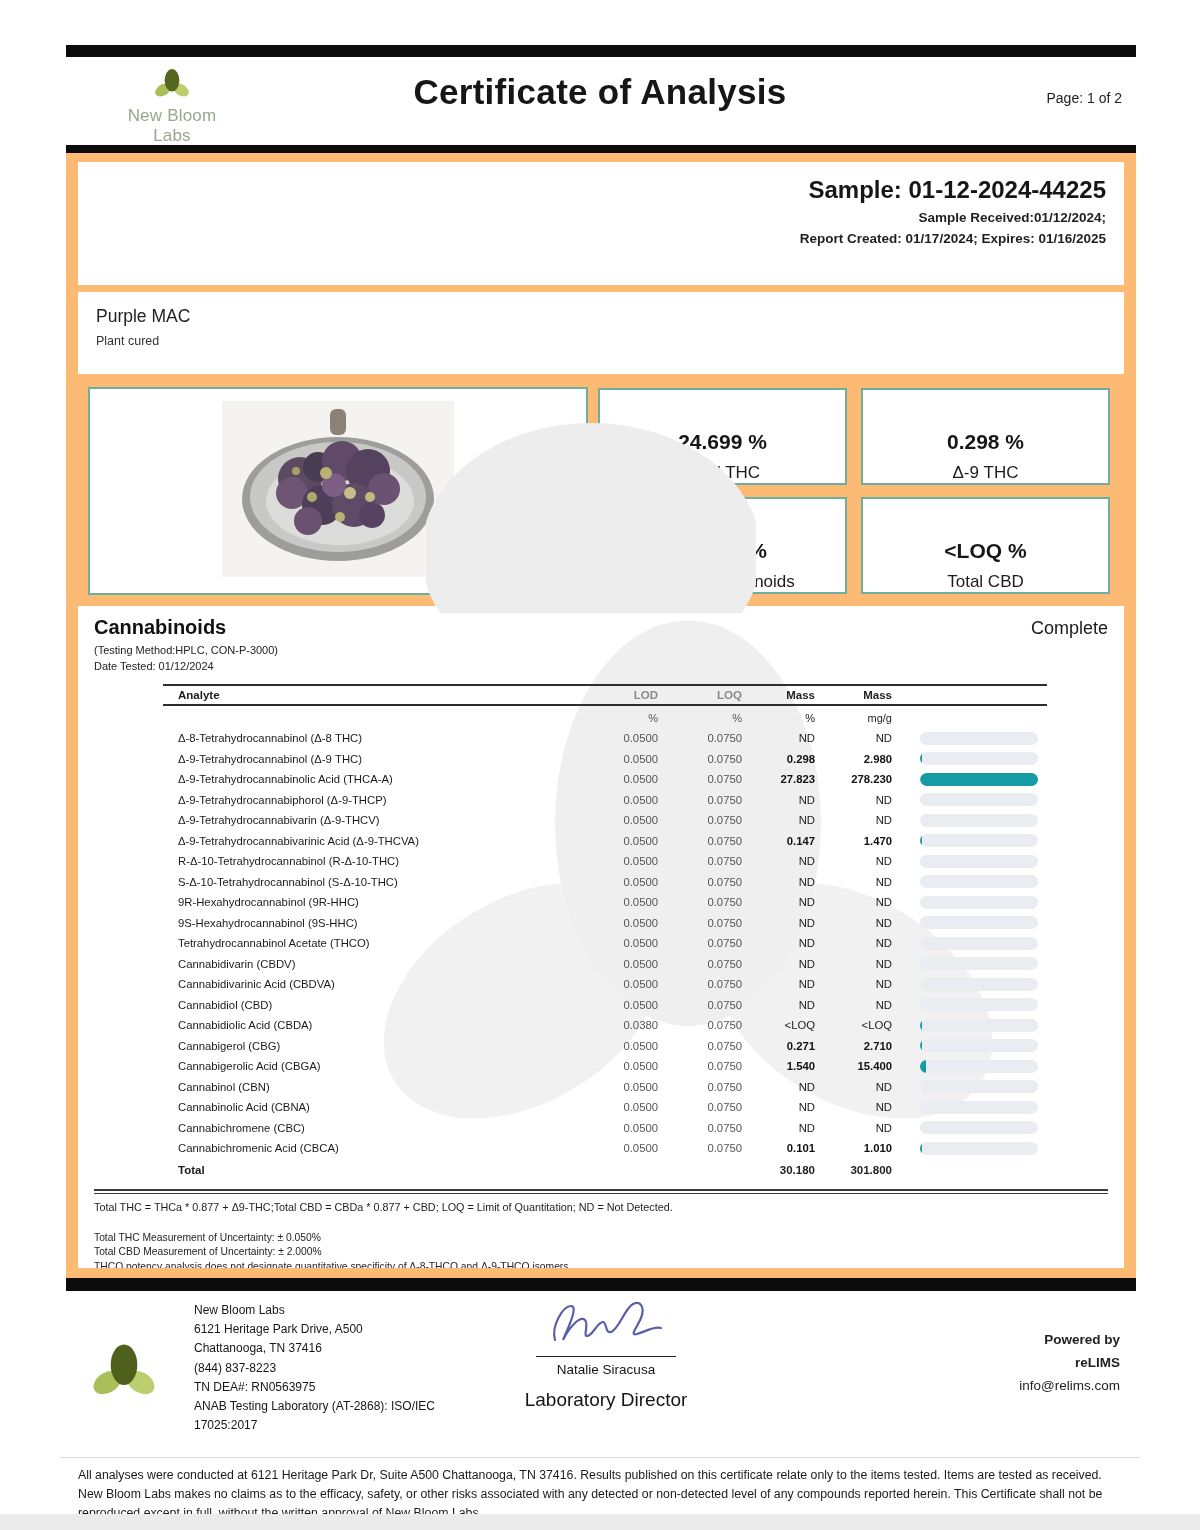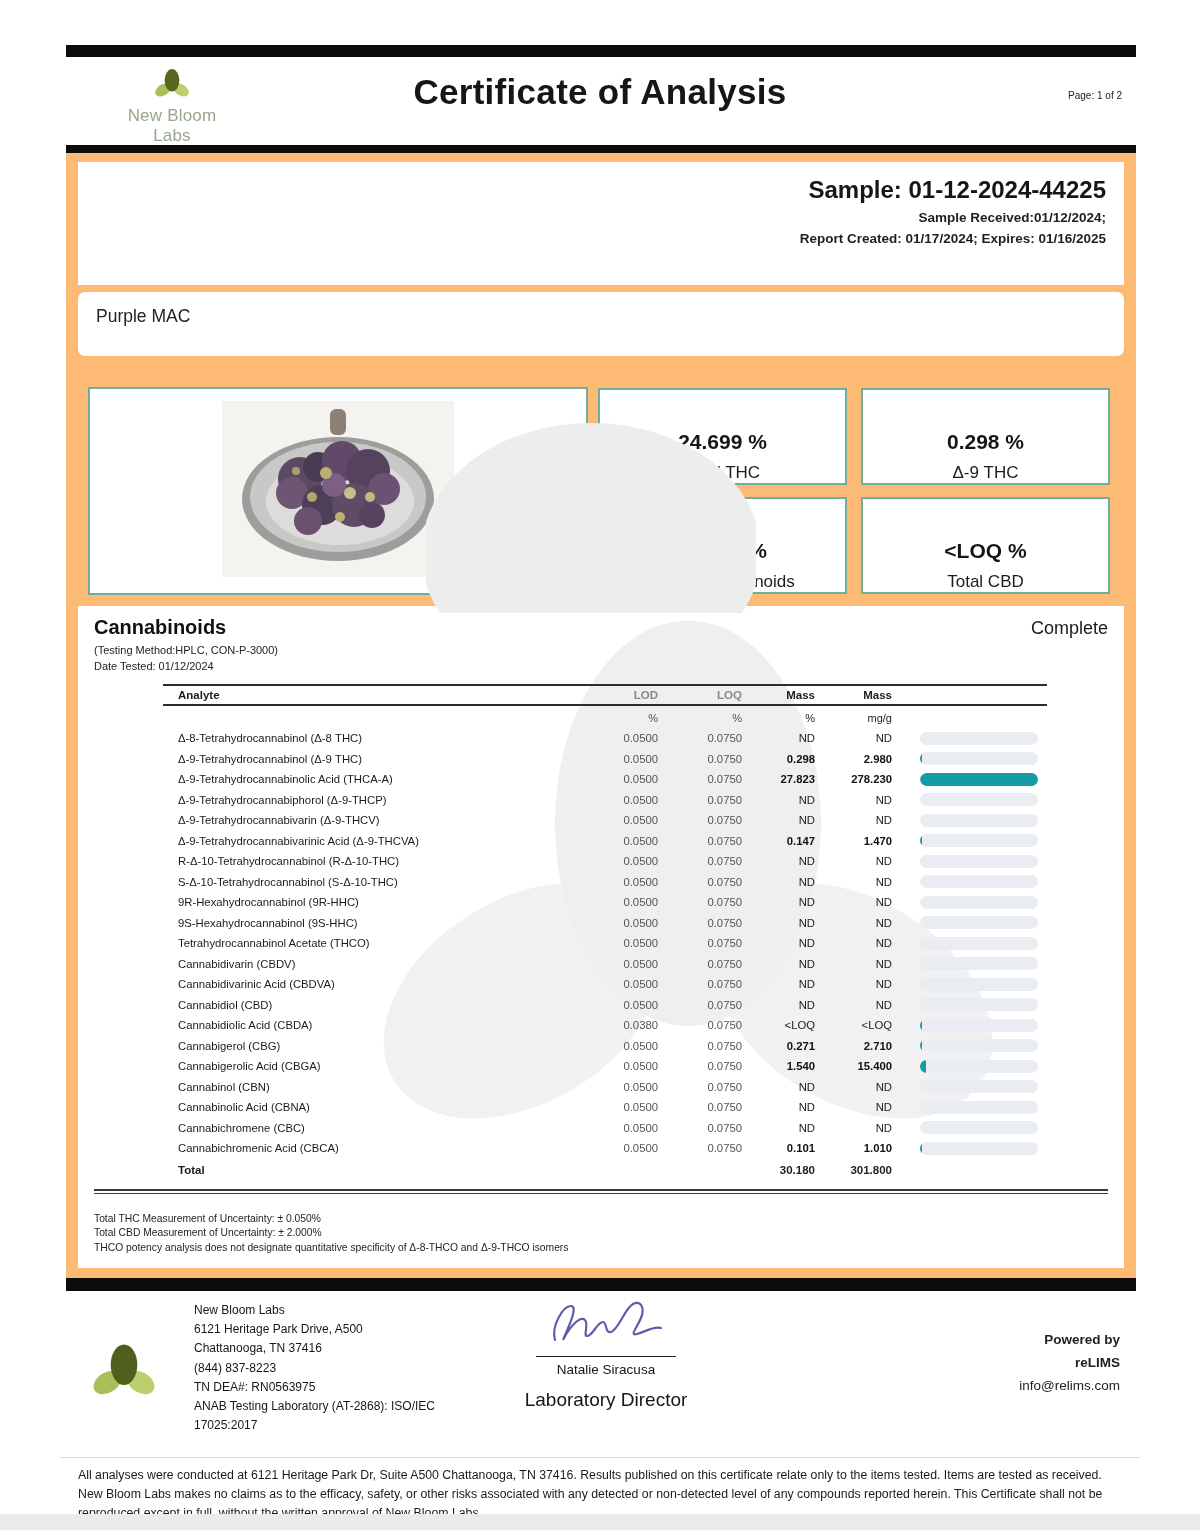--- a/index.html
+++ b/index.html
@@ -9,29 +9,29 @@
   
   .bar { position:absolute; left:66px; width:1070px; background:#0c0c0c; }
   .bar1 { top:45px; height:12px; }
   .bar2 { top:145px; height:8px; }
   .bar3 { top:1278px; height:13px; }
 
   
   .hdr-logo { left:112px; top:62px; width:120px; text-align:center; }
   .brand-name { font-size:17px; color:#99a78d; margin-top:2px; letter-spacing:0.2px; }
   .doc-title { left:0; top:72px; width:1200px; text-align:center; font-size:35px; font-weight:bold; color:#161616; letter-spacing:0.3px; }
-  .page-no { right:78px; top:90px; font-size:10px; color:#222; }
+  .page-no { right:78px; top:90px; font-size:14px; color:#222; }
 
   
   .band { position:absolute; left:66px; top:153px; width:1070px; height:1125px; background:#fdba74; }
   .panel { position:absolute; background:#ffffff; }
   .sample-panel { left:12px; top:9px; width:1046px; height:123px; padding:14px 18px 0 18px; text-align:right; }
   .sample-id { font-size:24px; font-weight:bold; color:#161616; }
   .sample-sub { font-size:13.5px; font-weight:bold; color:#1f1f1f; margin-top:6px; }
-  .product-panel { left:12px; top:139px; width:1046px; height:64px; padding:14px 0 0 18px;border-radius:7px; }
+  .product-panel { left:12px; top:139px; width:1046px; height:82px; padding:14px 0 0 18px; }
   .product-name { font-size:17.5px; color:#222; }
   .product-type { font-size:12.5px; color:#333; margin-top:7px; }
 
   
   .photo-box { position:absolute; left:22px; top:234px; width:500px; height:208px; background:#ffffff; border:2px solid #6fae9e; display:flex; align-items:center; justify-content:center; }
   .summary-grid { position:absolute; left:532px; top:235px; width:512px; height:206px; display:flex; flex-wrap:wrap; justify-content:space-between; align-content:space-between; }
   .sum-box { width:249px; height:97px; background:#ffffff; border:2px solid #6fae9e; display:flex; flex-direction:column; align-items:center; justify-content:flex-end; }
   .sum-val { font-size:21px; font-weight:bold; color:#161616; }
   .sum-lab { font-size:17px; color:#1c1c1c; margin-top:9px; }
 
@@ -106,20 +106,21 @@
 <div class="band">
 
   <div class="panel sample-panel">
     <div class="sample-id">Sample: 01-12-2024-44225</div>
     <div class="sample-sub">Sample Received:01/12/2024;</div>
     <div class="sample-sub">Report Created: 01/17/2024; Expires: 01/16/2025</div>
   </div>
 
   <div class="panel product-panel">
     <div class="product-name">Purple MAC</div>
+    <div class="product-type">Plant cured</div>
   </div>
 
   <svg class="wm" style="left:360px; top:240px;" width="330" height="220" viewBox="0 0 330 220">
     <ellipse cx="165" cy="160" rx="170" ry="130" fill="#ededed"></ellipse>
   </svg>
 
   <div class="photo-box">
     <span>
       <svg width="232" height="176" viewBox="0 0 232 176">
         <rect x="0" y="0" width="232" height="176" fill="#f4f3f0"></rect>
@@ -459,20 +460,21 @@
         <div class="c-analyte">Total</div>
         <div class="c-lod"></div>
         <div class="c-loq"></div>
         <div class="c-m1">30.180</div>
         <div class="c-m2">301.800</div>
         <div class="c-bar"></div>
       </div>
     </div>
 
     <div class="dbl-rule"></div>
+    <div class="fnote">Total THC = THCa * 0.877 + Δ9-THC;Total CBD = CBDa * 0.877 + CBD; LOQ = Limit of Quantitation; ND = Not Detected.</div>
     <div class="fnotes2 fnote">
         <div>Total THC Measurement of Uncertainty: ± 0.050%</div>
         <div>Total CBD Measurement of Uncertainty: ± 2.000%</div>
         <div>THCO potency analysis does not designate quantitative specificity of Δ-8-THCO and Δ-9-THCO isomers</div>
       </div>
   </div>
 </div>
 
 <div class="footer">
   <div class="f-logo">

